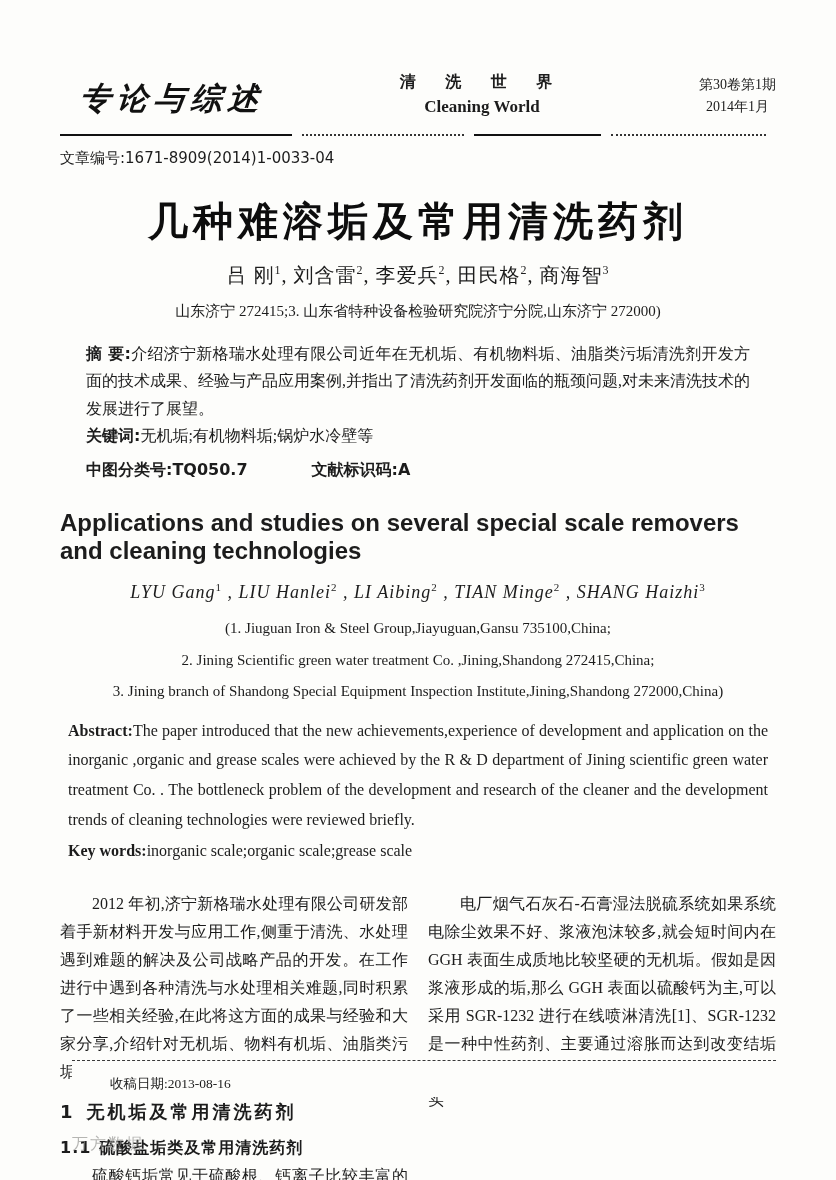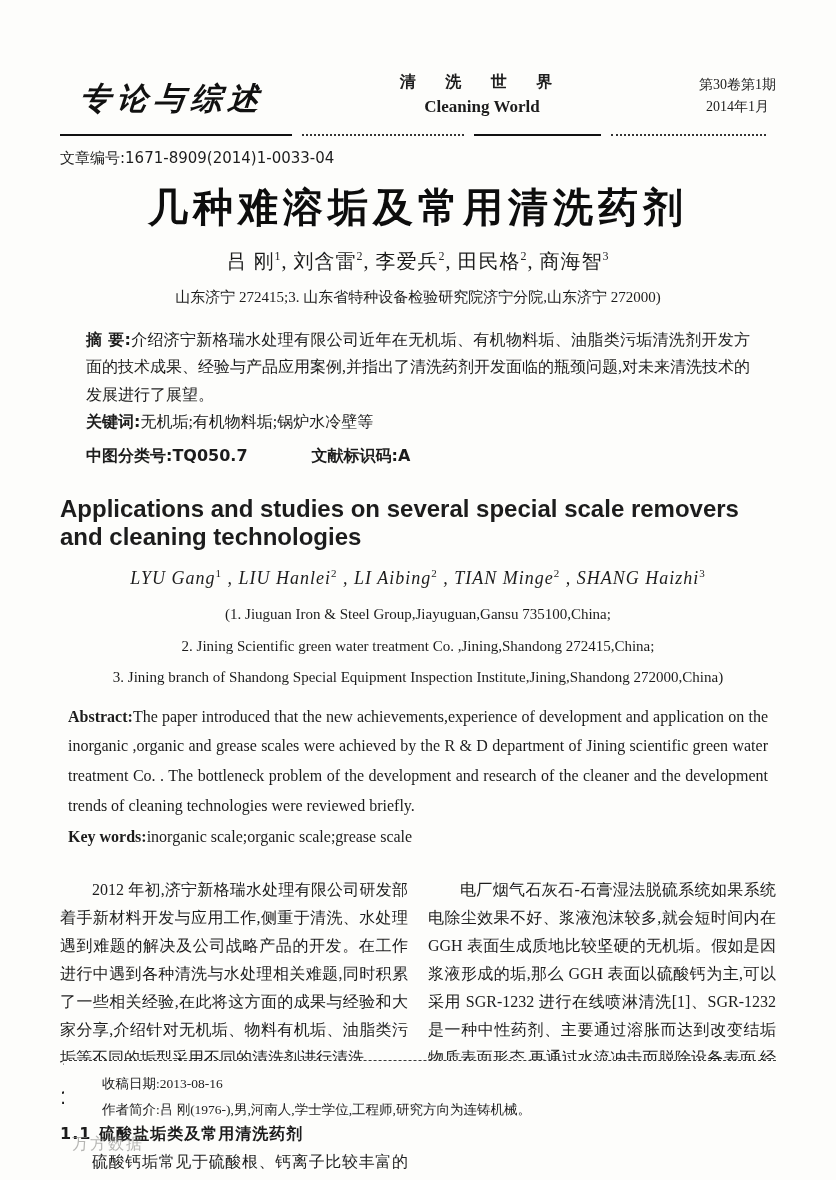--- a/index.html
+++ b/index.html
@@ -30,21 +30,21 @@
   .hdr-issue { text-align:center; font-size:14px; line-height:1.6; padding-top:4px; }
   .hdr-rule { display:flex; height:2px; margin-top:4px; }
   .hdr-rule .seg { height:2px; margin-right:10px; }
   .seg-solid  { background:#111; }
   .seg-dotted { border-top:2px dotted #333; height:0; }
   .w1{width:33%} .w2{width:23%} .w3{width:18%} .w4{width:22%}
   
   .article-id { margin-top:13px; font-size:15px; font-family:"DejaVu Sans",sans-serif; }
   
   .title-cn {
-    margin-top:12px; text-align:center;
+    margin-top:26px; text-align:center;
     font-family:"DejaVu Sans",sans-serif;
     font-size:40px; font-weight:900; letter-spacing:5px;
     color:#0d0d0d;
   }
   .authors-cn { margin-top:13px; text-align:center; font-size:20px; letter-spacing:1px; }
   .authors-cn sup { font-size:12px; }
   .affils-cn { margin-top:9px; text-align:center; font-size:15px; line-height:1.85; }
   
   .meta { width:664px; margin:14px auto 0; font-size:16px; line-height:1.72; text-align:justify; }
   .meta .b { font-family:"DejaVu Sans",sans-serif; font-weight:bold; }
@@ -66,21 +66,21 @@
     margin-top:12px; font-size:18px; font-weight:bold;
     font-family:"DejaVu Sans",sans-serif; letter-spacing:3px;
   }
   .sec-h1 .num { letter-spacing:0; margin-right:14px; }
   .sec-h2 {
     margin-top:8px; font-size:16px; font-weight:bold;
     font-family:"DejaVu Sans",sans-serif; letter-spacing:1px;
   }
   .sec-h2 .num { margin-right:8px; }
   
-  .footnote { position:absolute; left:64px; right:60px; top:1060px; background:#fdfdfb; }
+  .footnote { position:absolute; left:72px; right:60px; top:1060px; background:#fdfdfb; }
   .fn-rule { border-top:1.5px dashed #3a3a3a; }
   .fn-lines { padding:10px 0 0 38px; font-size:13.5px; line-height:1.95; }
   
   .watermark {
     position:absolute; left:72px; top:1134px;
     font-size:16px; color:#8f8f8c; opacity:.65;
     font-family:"DejaVu Sans",sans-serif; letter-spacing:2px;
   }
 </style>
 </head>
@@ -158,19 +158,18 @@
     </div>
     <div class="col">
       <p class="indent">电厂烟气石灰石-石膏湿法脱硫系统如果系统电除尘效果不好、浆液泡沫较多,就会短时间内在GGH 表面生成质地比较坚硬的无机垢。假如是因浆液形成的垢,那么 GGH 表面以硫酸钙为主,可以采用 SGR-1232 进行在线喷淋清洗[1]、SGR-1232 是一种中性药剂、主要通过溶胀而达到改变结垢物质表面形态,再通过水流冲击而脱除设备表面,经实</p>
     </div>
   </div>
 
   <div class="footnote">
     <div class="fn-rule"></div>
     <div class="fn-lines">
       <div>收稿日期:2013-08-16</div>
-      <div>作者简介:吕  刚(1976-),男,河南人,学士学位,工程师,研究方向为连铸机械。</div>
     </div>
   </div>
 
   <div class="watermark">万方数据</div>
 
 </div>
 
 </body></html>

